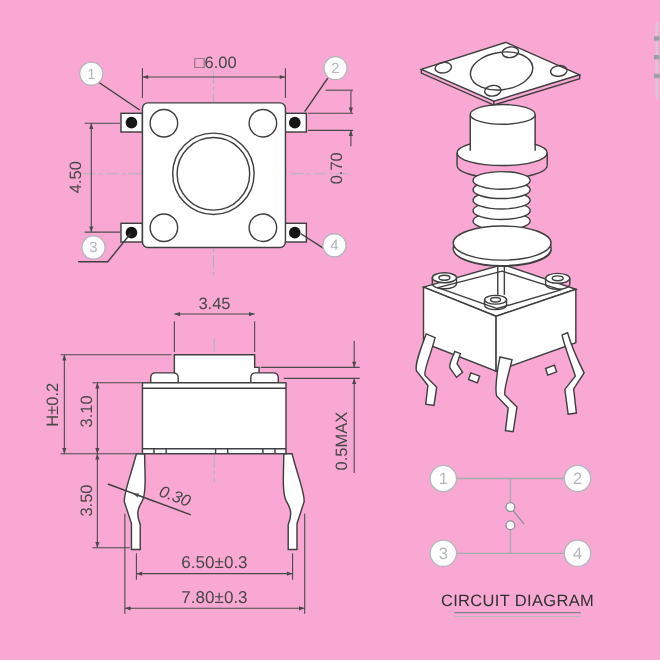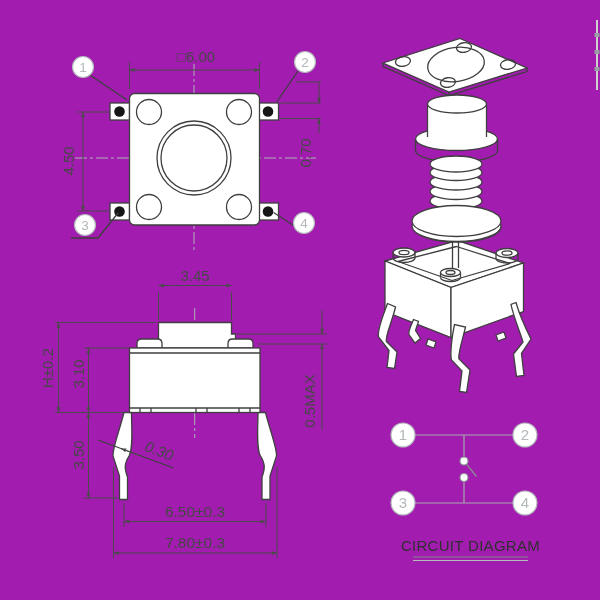--- a/index.html
+++ b/index.html
@@ -1,16 +1,16 @@
 <!DOCTYPE html>
 <html><head>
 <meta charset="utf-8">
 <style>
   html,body{margin:0;padding:0;background:#ffffff;}
-  .stage{width:600px;height:600px;position:relative;background:#a21caf;overflow:hidden;}
+  .stage{width:600px;height:600px;position:relative;background:#f9a8d4;overflow:hidden;}
   svg{display:block;}
   text{font-family:"Liberation Sans","DejaVu Sans",sans-serif;}
   .dimtxt{fill:#474747;font-size:15px;}
   .dimtxt-sm{fill:#474747;font-size:15.5px;}
   .callout-txt{fill:#b2b7ba;font-size:13.5px;}
   .term-txt{fill:#b2b7ba;font-size:15px;}
   .title-txt{fill:#303030;font-size:15px;font-weight:500;letter-spacing:.3px;}
   .part{stroke:#3f3f3f;stroke-width:1.3;fill:none;}
   .partf{stroke:#3f3f3f;stroke-width:1.3;fill:#ffffff;}
   .dim{stroke:#4a4a4a;stroke-width:1;fill:none;}

